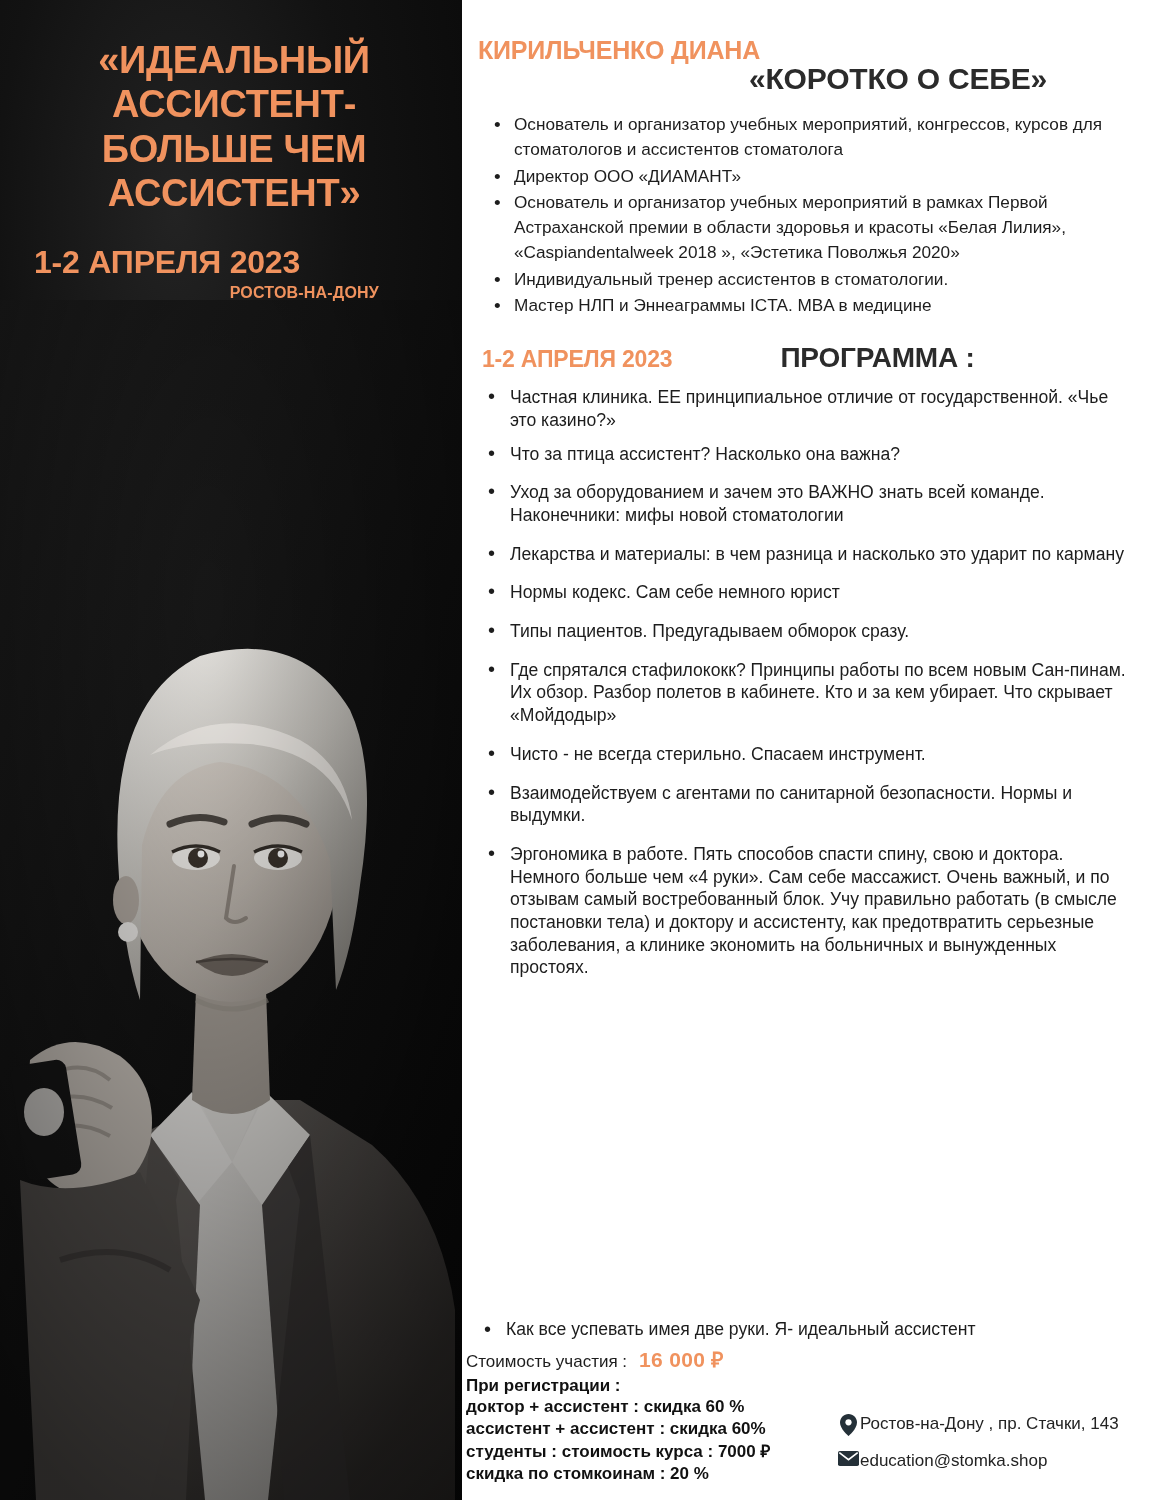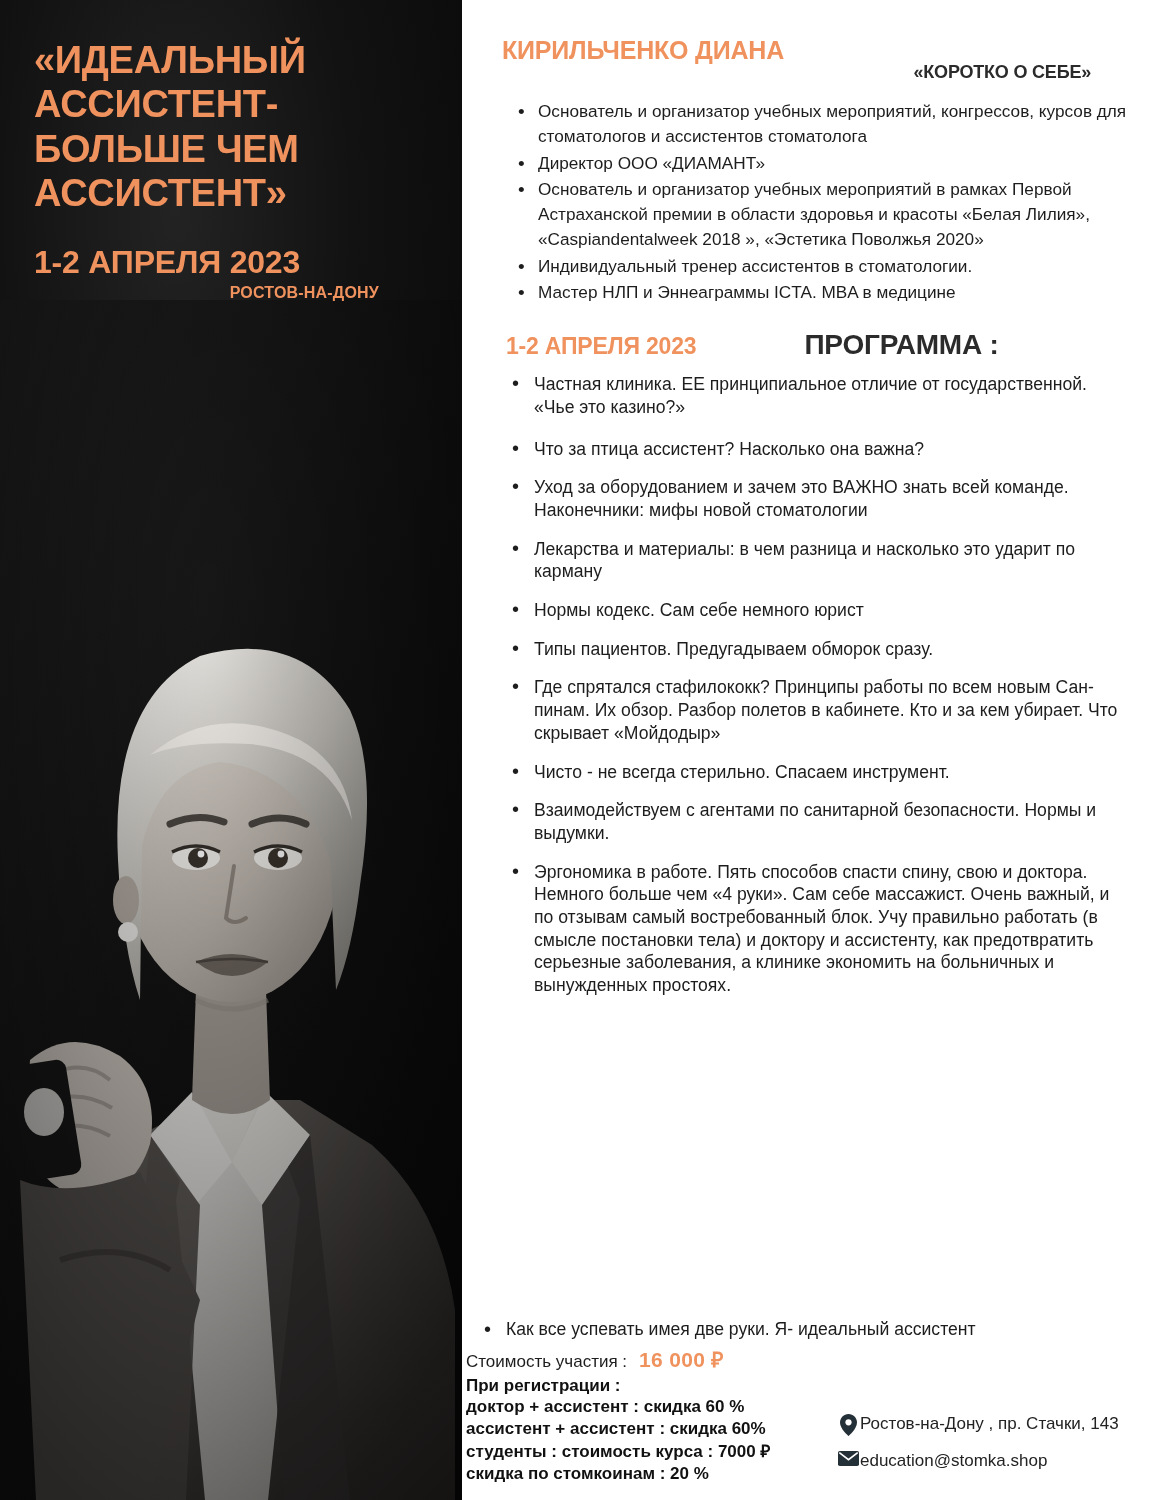--- a/index.html
+++ b/index.html
@@ -26,20 +26,21 @@
       radial-gradient(ellipse 70% 45% at 38% 14%, #232323 0%, #121212 55%, #0b0b0b 100%);
   }
   .title-block { position:absolute; top:38px; left:34px; width:400px; z-index:4; }
   .main-title {
     color:#F0925E;
     font-size:38px;
     font-weight:bold;
     line-height:1.17;
     letter-spacing:-0.3px;
     white-space:pre-line;
+    text-align:center;
   }
   .date-line {
     margin-top:28px;
     color:#F0925E;
     font-size:32px;
     font-weight:bold;
     letter-spacing:-0.2px;
   }
   .city-line {
     margin-top:3px;
@@ -53,38 +54,38 @@
 
   
   .portrait { position:absolute; left:0; top:300px; width:462px; height:1200px; z-index:2; overflow:hidden; }
   .portrait svg { display:block; width:462px; height:1200px; }
 
   
   .right-panel {
     position:relative;
     width:697px;
     height:1500px;
-    padding:36px 28px 0 32px;
+    padding:36px 28px 0 8px;
     background:#fff;
     flex:0 0 697px;
   }
   .speaker-name {
     color:#F0925E;
     font-size:25px;
     font-weight:bold;
     letter-spacing:-0.2px;
     margin-left:8px;
   }
   .about-title {
     color:#2b2b2b;
-    font-size:18px;
+    font-size:30px;
     font-weight:bold;
     text-align:right;
     margin-top:-3px;
-    margin-right:40px;
+    margin-right:84px;
     letter-spacing:-0.2px;
   }
 
   ul.bio { list-style:none; margin-top:16px; margin-left:18px; }
   ul.bio li {
     position:relative;
     padding-left:26px;
     font-size:17.2px;
     line-height:1.47;
     color:#1d1d1d;
@@ -109,21 +110,21 @@
     padding-left:28px;
     font-size:17.6px;
     line-height:1.29;
     color:#1d1d1d;
     margin-bottom:16px;
   }
   ul.program li::before {
     content:"•"; position:absolute; left:6px; top:-2px;
     font-size:20px; color:#1d1d1d;
   }
-  ul.program li.tight { margin-bottom:19px; }
+  ul.program li.tight { margin-bottom:11px; }
 
   
   .footer { position:absolute; left:4px; right:22px; bottom:14px; }
   .last-bullet {
     position:relative; padding-left:40px; font-size:17.6px;
     color:#1d1d1d; line-height:1.25; margin-bottom:4px;
   }
   .last-bullet::before { content:"•"; position:absolute; left:18px; top:-2px; font-size:20px; }
 
   .foot-cols { display:flex; align-items:flex-start; }

